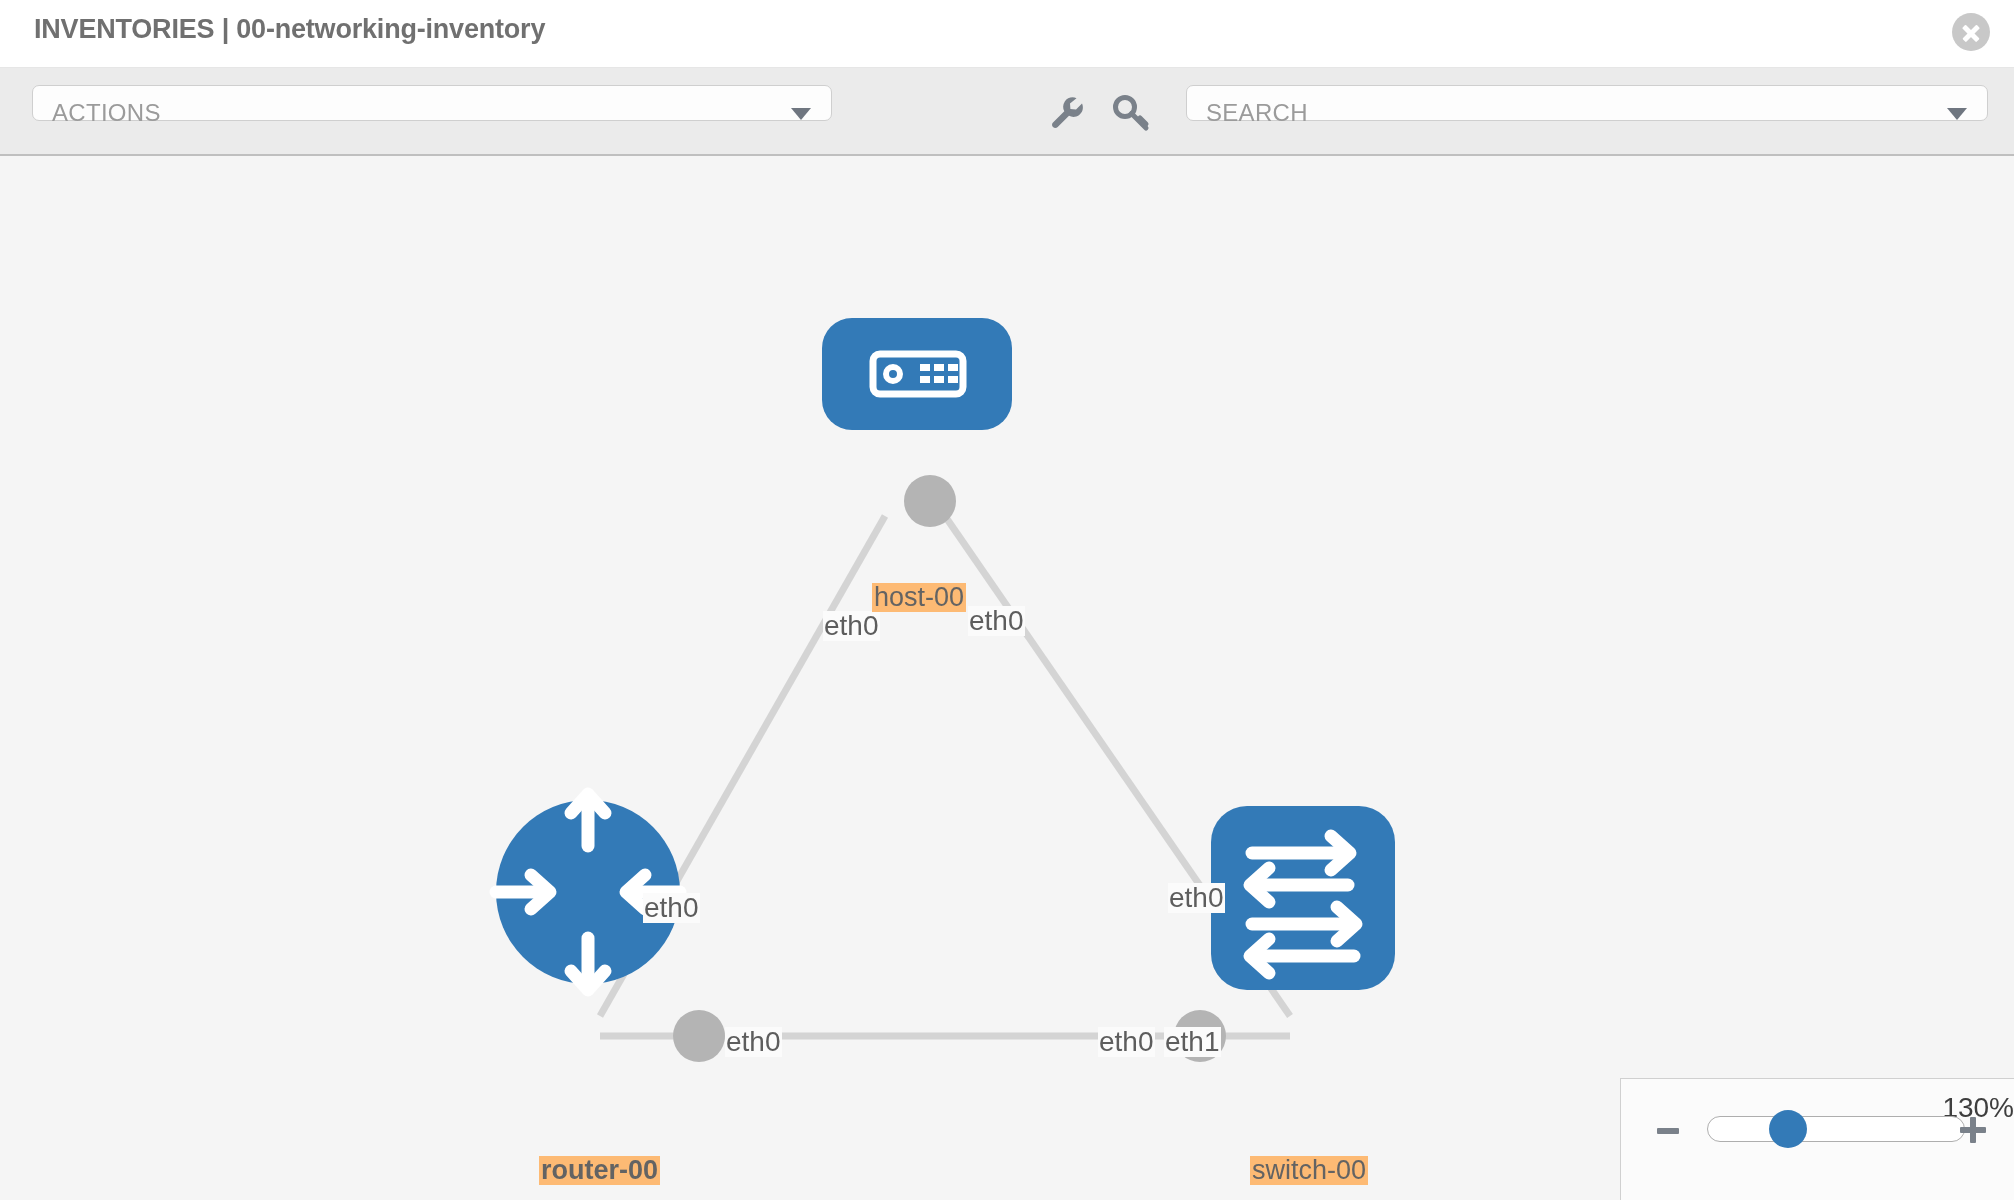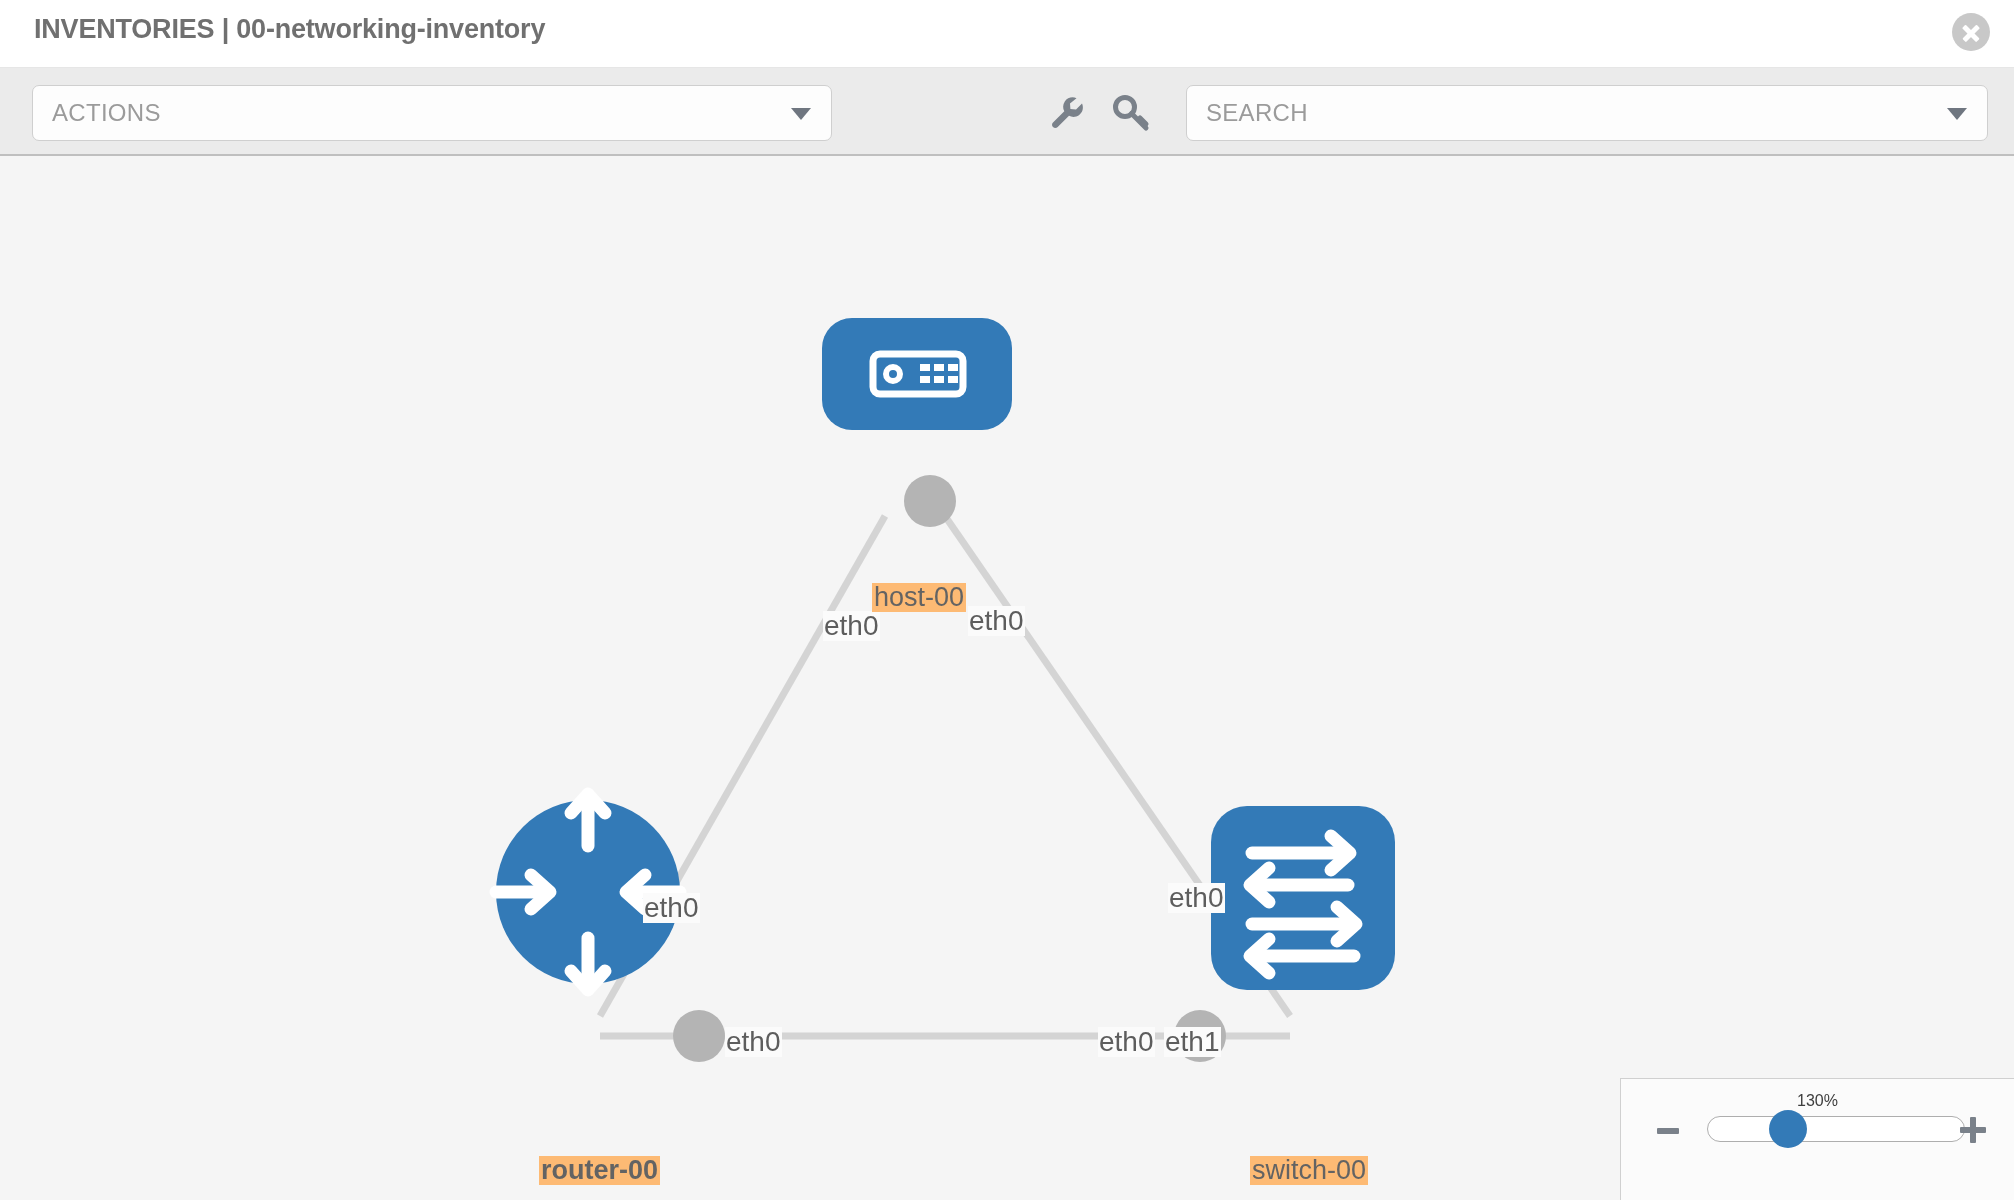--- a/index.html
+++ b/index.html
@@ -69,21 +69,21 @@
     height: 88px;
     background: #ebebeb;
     border-bottom: 2px solid #bfbfbf;
   }
 
   .select-box {
     position: absolute;
     background: #fdfdfd;
     border: 1px solid #cfcfcf;
     border-radius: 7px;
-    height: 56px;
+    height: 36px;
     cursor: pointer;
   }
   .select-box .sel-text {
     position: absolute;
     left: 19px;
     top: 13px;
     font-size: 24px;
     color: #9b9b9b;
     letter-spacing: 0.3px;
     white-space: nowrap;
@@ -166,22 +166,22 @@
     height: 122px;
     background: #fbfbfb;
     border-top: 1px solid #d0d0d0;
     border-left: 1px solid #d0d0d0;
     z-index: 40;
   }
   .zoom-value {
     position: absolute;
     top: 13px;
     width: 100%;
-    text-align: center;
-    font-size: 16px;
+    text-align: right;
+    font-size: 28px;
     color: #3e3e3e;
   }
   .zoom-minus, .zoom-plus {
     position: absolute;
     top: 49px;
     cursor: pointer;
   }
   .zoom-minus { left: 36px; width: 22px; height: 6px; background: #7a818a; border-radius: 1px; }
   .zoom-plus  { right: 28px; width: 26px; height: 26px; top: 38px; }
   .zoom-plus::before, .zoom-plus::after {

